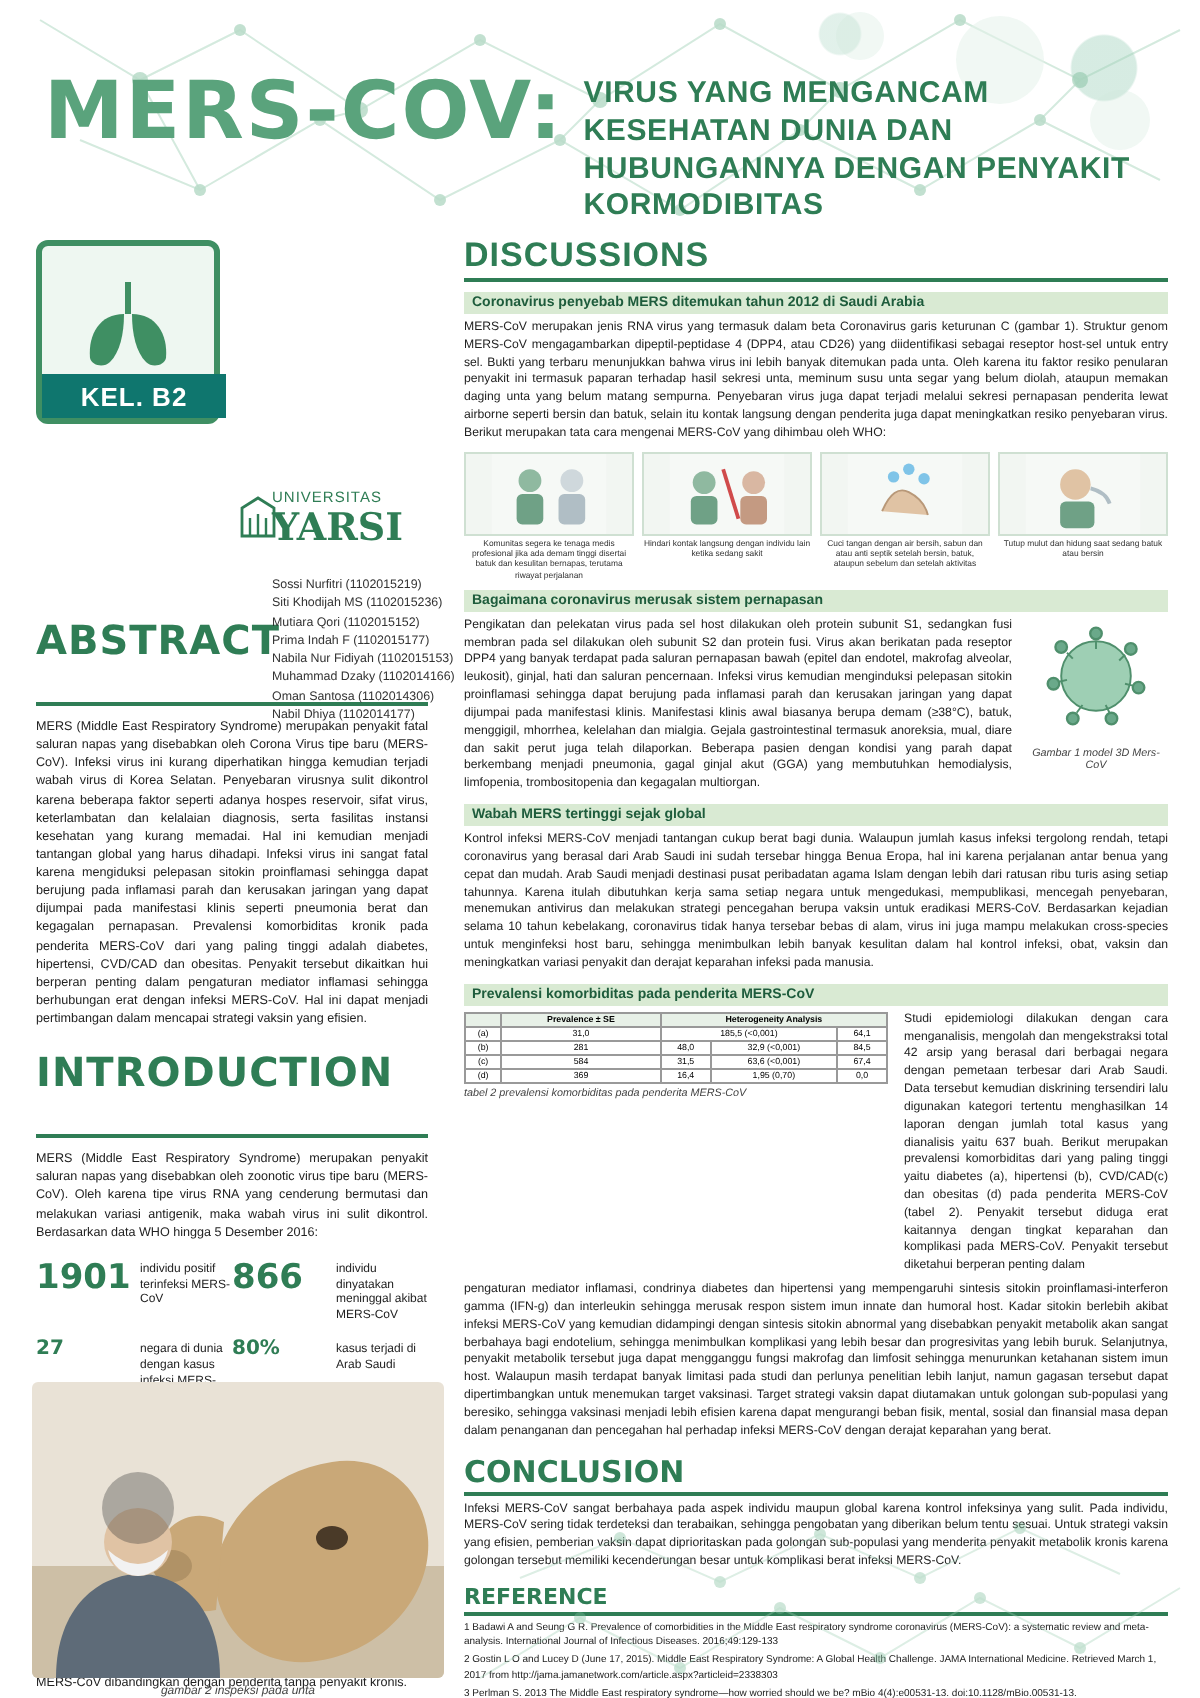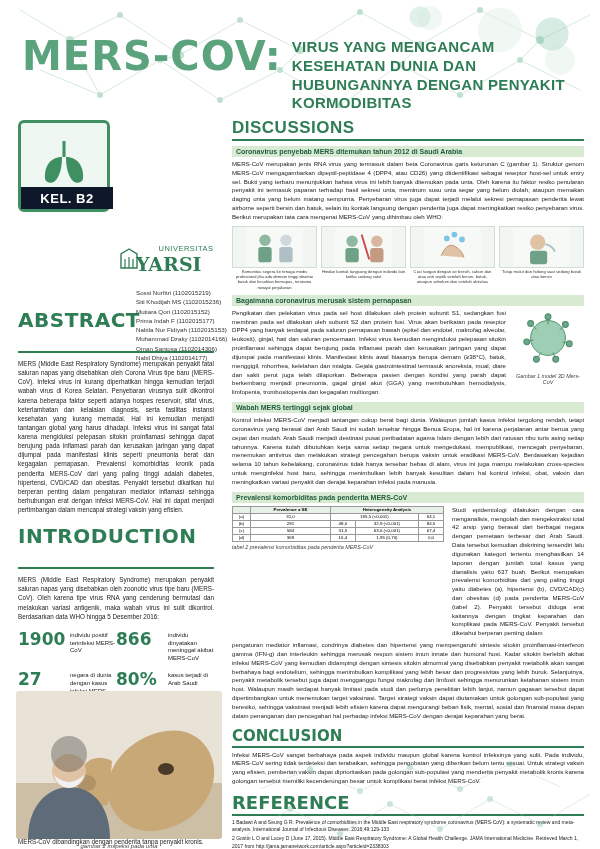--- a/index.html
+++ b/index.html
@@ -44,40 +44,40 @@
   .left-col { position:absolute; left:18px; top:120px; width:196px; }
   .logo-box {
     width:92px; height:92px; border:3px solid #3f8f63; border-radius:6px;
     background:#eef7f1; position:relative; margin-bottom:4px;
   }
   .lungs {
     position:absolute; left:50%; top:14px; transform:translateX(-50%);
   }
   .kel-b2 {
     position:absolute; left:0; bottom:0; width:92px; height:22px;
-    background:#0f172a; color:#fff; font-weight:bold; font-size:13px;
+    background:#0f766e; color:#fff; font-weight:bold; font-size:13px;
     display:flex; align-items:center; justify-content:center; letter-spacing:.5px;
   }
   .uni-block { position:absolute; left:118px; top:124px; width:100px; }
-  .uni-name { font-size:7.5px; color:#2f7d55; letter-spacing:.5px;text-align:center; }
+  .uni-name { font-size:7.5px; color:#2f7d55; letter-spacing:.5px; }
   .uni-yarsi { font-size:19px; font-weight:bold; color:#2f7d55; font-family:"DejaVu Serif", serif; }
   .names { position:absolute; left:118px; top:168px; width:104px; font-size:6.2px; color:#333; line-height:1.5; }
 
   .sec-title {
     color:#2f7d55; font-size:20px; font-weight:bold; letter-spacing:.5px;
     font-family:"DejaVu Sans", sans-serif;
     border-bottom:2px solid #2f7d55; padding-bottom:19px; margin:0 0 6px 0;
   }
   .body-text { font-size:6.3px; line-height:1.45; text-align:justify; color:#222; }
 
   
   .stats { margin-top:8px; }
   .stat-row { display:flex; align-items:flex-start; margin-bottom:6px; }
   .stat-num { color:#2f7d55; font-weight:bold; font-size:17px; width:52px; font-family:"DejaVu Sans", sans-serif; }
-  .stat-num.small { font-size:17px; }
+  .stat-num.small { font-size:10px; }
   .stat-txt { font-size:6px; line-height:1.3; color:#222; flex:1; padding-top:3px; }
 
   .camel-cap { font-size:6px; font-style:italic; color:#444; text-align:center; }
 
   
   .right-col { position:absolute; left:232px; top:118px; width:352px; }
   .disc-title {
     color:#2f7d55; font-size:17px; font-weight:bold; letter-spacing:.5px;
     border-bottom:2px solid #2f7d55; padding-bottom:1px; margin-bottom:4px;
     font-family:Liberation Sans, sans-serif;
@@ -94,21 +94,21 @@
 
   table.pk { border-collapse:collapse; width:100%; font-size:4.4px; }
   table.pk td, table.pk th { border:0.5px solid #999; padding:0.5px 1px; text-align:center; }
   table.pk th { background:#e8f1e8; font-weight:bold; }
 
   .conc-title {
     color:#2f7d55; font-size:15px; font-weight:bold; border-bottom:2px solid #2f7d55;
     padding-bottom:1px; margin:6px 0 3px 0; font-family:"DejaVu Sans", sans-serif;
   }
   .ref-title {
-    color:#2f7d55; font-size:18px; font-weight:bold; border-bottom:2px solid #2f7d55;
+    color:#2f7d55; font-size:11px; font-weight:bold; border-bottom:2px solid #2f7d55;
     padding-bottom:1px; margin:6px 0 3px 0; font-family:"DejaVu Sans", sans-serif;
   }
   .ref-list { font-size:5px; line-height:1.45; color:#222; }
   .ref-list div { margin-bottom:2px; }
 
   
   .cells { display:flex; gap:4px; margin:4px 0 2px 0; }
   .cell { flex:1; text-align:center; }
   .cell-img { height:42px; background:#f2f6f2; border:1px solid #cfe0d2; position:relative; overflow:hidden;}
   .cell-cap { font-size:4.2px; color:#333; line-height:1.25; margin-top:1px; }
@@ -199,21 +199,21 @@
       <div class="sec-title">ABSTRACT</div>
       <div class="body-text">MERS (Middle East Respiratory Syndrome) merupakan penyakit fatal saluran napas yang disebabkan oleh Corona Virus tipe baru (MERS-CoV). Infeksi virus ini kurang diperhatikan hingga kemudian terjadi wabah virus di Korea Selatan. Penyebaran virusnya sulit dikontrol karena beberapa faktor seperti adanya hospes reservoir, sifat virus, keterlambatan dan kelalaian diagnosis, serta fasilitas instansi kesehatan yang kurang memadai. Hal ini kemudian menjadi tantangan global yang harus dihadapi. Infeksi virus ini sangat fatal karena mengiduksi pelepasan sitokin proinflamasi sehingga dapat berujung pada inflamasi parah dan kerusakan jaringan yang dapat dijumpai pada manifestasi klinis seperti pneumonia berat dan kegagalan pernapasan. Prevalensi komorbiditas kronik pada penderita MERS-CoV dari yang paling tinggi adalah diabetes, hipertensi, CVD/CAD dan obesitas. Penyakit tersebut dikaitkan hui berperan penting dalam pengaturan mediator inflamasi sehingga berhubungan erat dengan infeksi MERS-CoV. Hal ini dapat menjadi pertimbangan dalam mencapai strategi vaksin yang efisien.</div>
     </div>
 
     <div style="margin-top:10px;">
       <div class="sec-title">INTRODUCTION</div>
       <div class="body-text">MERS (Middle East Respiratory Syndrome) merupakan penyakit saluran napas yang disebabkan oleh zoonotic virus tipe baru (MERS-CoV). Oleh karena tipe virus RNA yang cenderung bermutasi dan melakukan variasi antigenik, maka wabah virus ini sulit dikontrol. Berdasarkan data WHO hingga 5 Desember 2016:</div>
 
       <div class="stats">
         <div class="stat-row">
-          <div class="stat-num">1900</div>
+          <div class="stat-num">1901</div>
           <div class="stat-txt">individu positif terinfeksi MERS-CoV</div>
           <div class="stat-num">866</div>
           <div class="stat-txt">individu dinyatakan meninggal akibat MERS-CoV</div>
         </div>
         <div class="stat-row">
           <div class="stat-num small">27</div>
           <div class="stat-txt">negara di dunia dengan kasus infeksi MERS-CoV</div>
           <div class="stat-num small">80%</div>
           <div class="stat-txt">kasus terjadi di Arab Saudi</div>
         </div>

